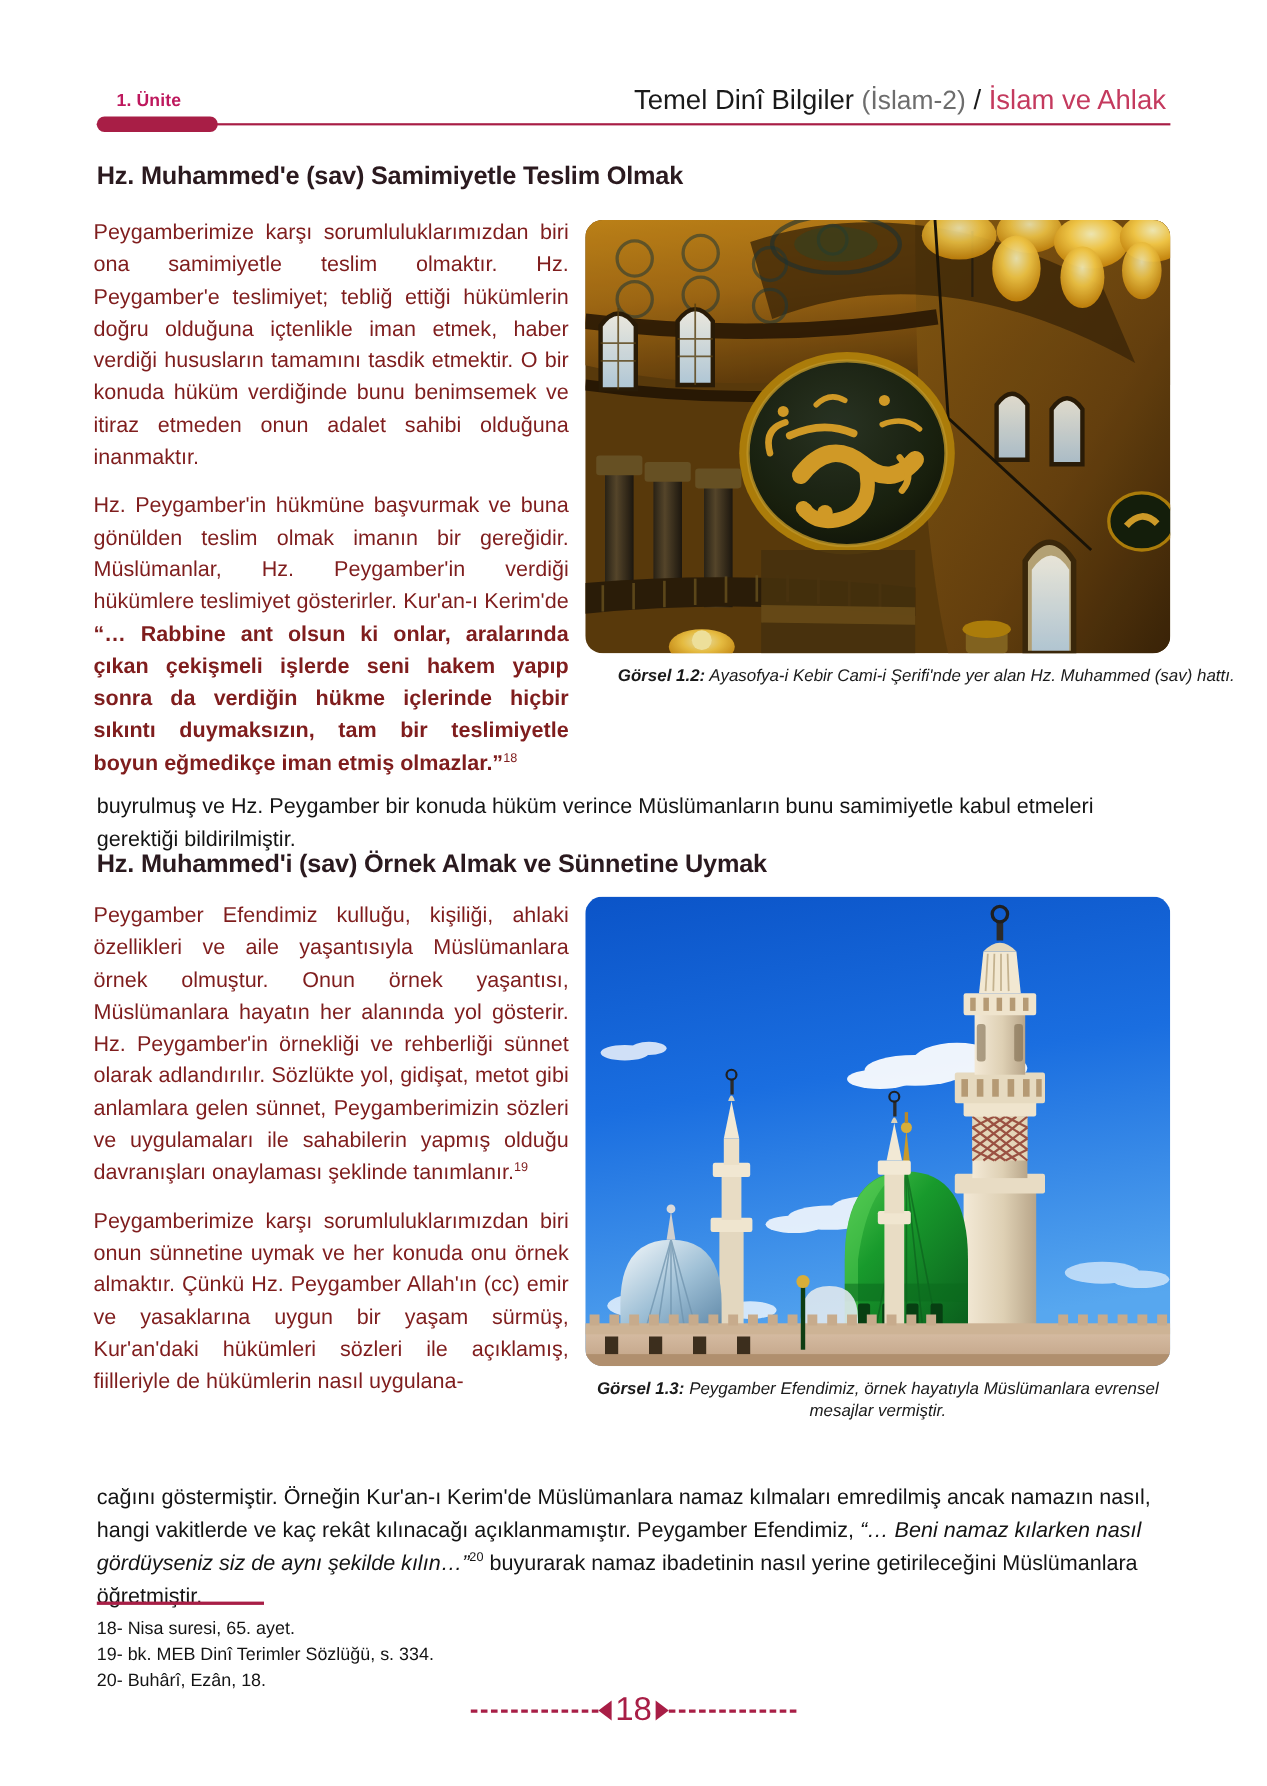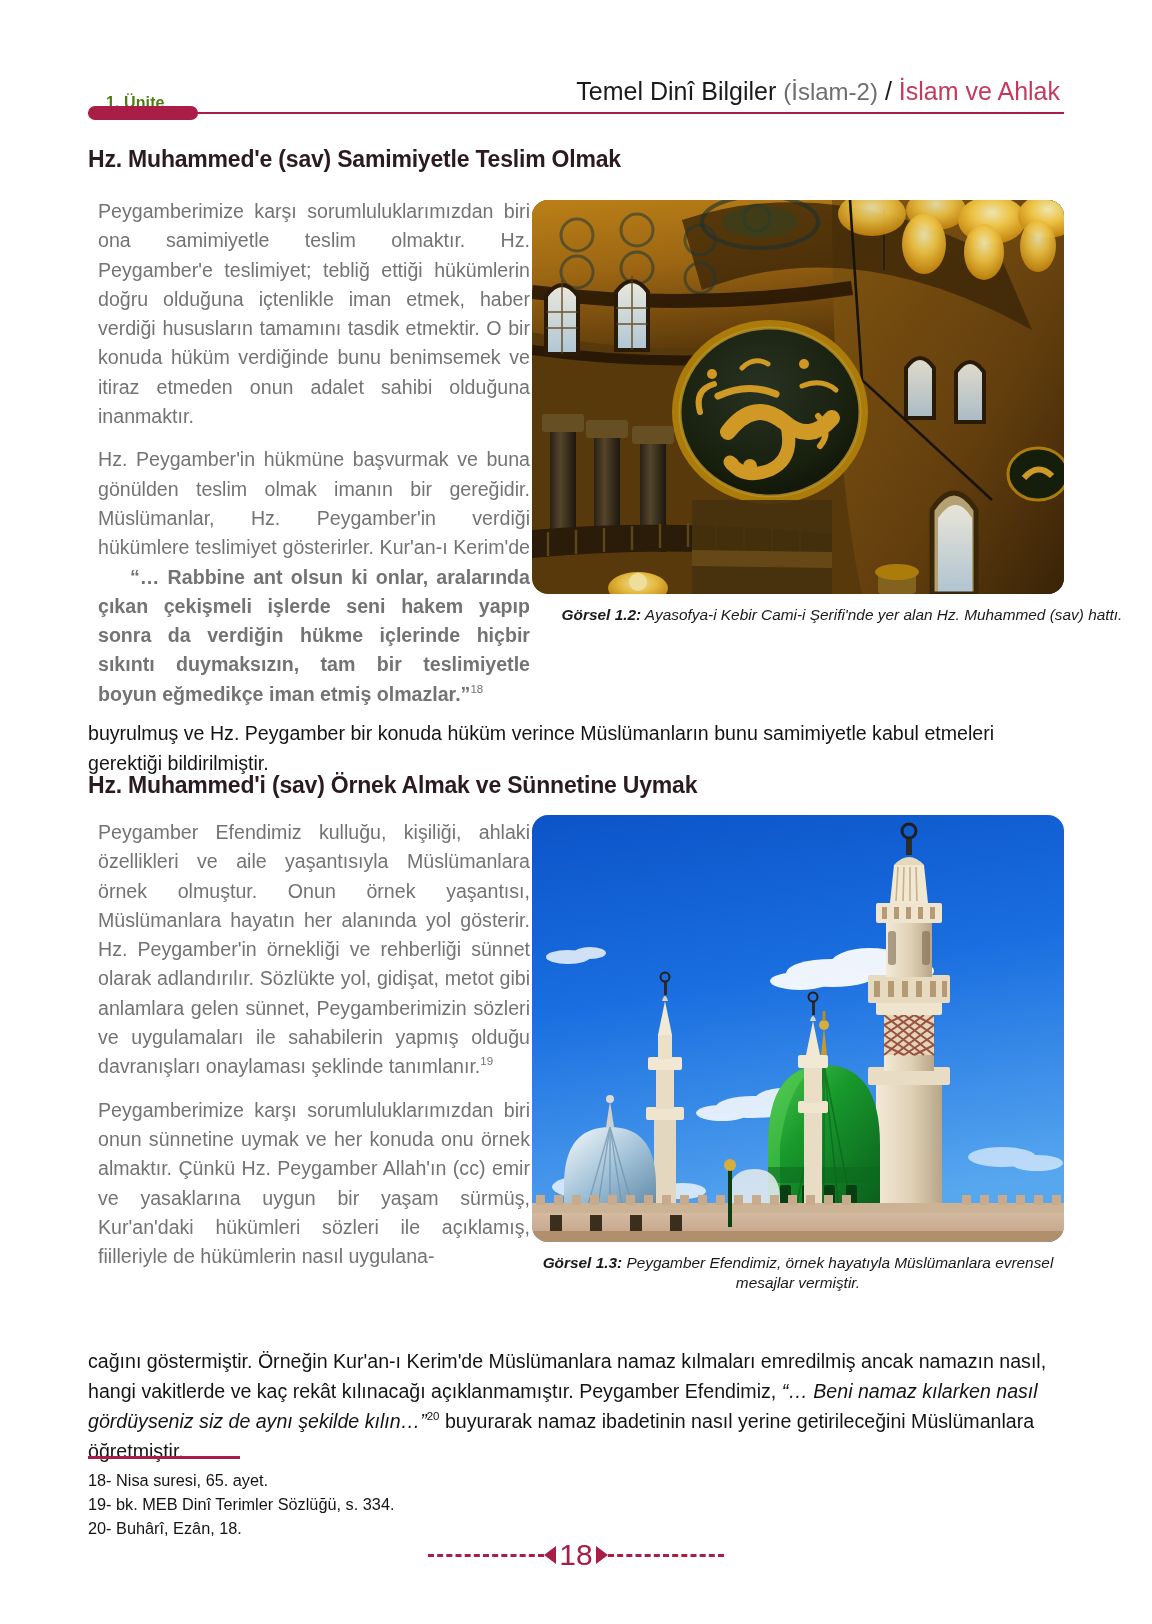--- a/index.html
+++ b/index.html
@@ -14,22 +14,22 @@
   }
 
   .page { position: absolute; inset: 0; }
 
   
   .header {
     position: absolute;
     left: 88px; top: 70px; width: 976px; height: 52px;
   }
   .header-unit {
-    position: absolute; left: 18px; top: 24px;
-    font-size: 16px; font-weight: 600; color: #4d7c0f;
+    position: absolute; left: 18px; top: 13px;
+    font-size: 16px; font-weight: 600; color: #be185d;
     letter-spacing: 0.1px;
   }
   .header-title {
     position: absolute; right: 4px; top: 7px;
     font-size: 25px; white-space: nowrap;
   }
   .header-title .t-main { color: #1a1a1a; font-weight: 400; }
   .header-title .t-paren { color: #6d6d6d; font-size: 24px; }
   .header-title .t-slash { color: #1a1a1a; font-weight: 400; }
   .header-title .t-accent { color: #c43a5e; font-weight: 400; }
@@ -47,40 +47,40 @@
   .h2 {
     position: absolute; left: 88px;
     font-size: 23px; font-weight: 700; color: #2b1a1f;
     letter-spacing: -0.2px; white-space: nowrap;
   }
   #heading-1 { top: 146px; }
   #heading-2 { top: 772px; }
 
   
   .col-text {
-    position: absolute; left: 98px; width: 432px;
+    position: absolute; left: 85px; width: 432px;
     font-size: 19.6px; line-height: 29.3px;
     text-align: justify; text-justify: inter-word;
-    color: #737373; font-weight: 400;
+    color: #7f1d1d; font-weight: 400;
   }
   .col-text p { margin: 0; }
   .col-text p + p { margin-top: 14px; }
 
   #para-block-1 { top: 197px; }
   #para-block-2 { top: 818px; }
 
   .full-text {
     position: absolute; left: 88px; width: 976px;
     font-size: 19.6px; line-height: 30px;
     color: #141414; text-align: left; margin-top: 32px;
   }
   #full-text-1 { top: 686px; }
   #full-text-2 { top: 1314px; }
 
-  b.qt { font-weight: 700; margin-left: 32px; }
+  b.qt { font-weight: 700; }
   i.qt { font-style: italic; }
   sup.fn { font-size: 11.5px; vertical-align: super; line-height: 0; font-weight: 400; }
 
   
   .figure { position: absolute; }
   .fig-img {
     border-radius: 16px;
     overflow: hidden;
     position: relative;
     box-shadow: 0 0 0 0 rgba(0,0,0,0);

